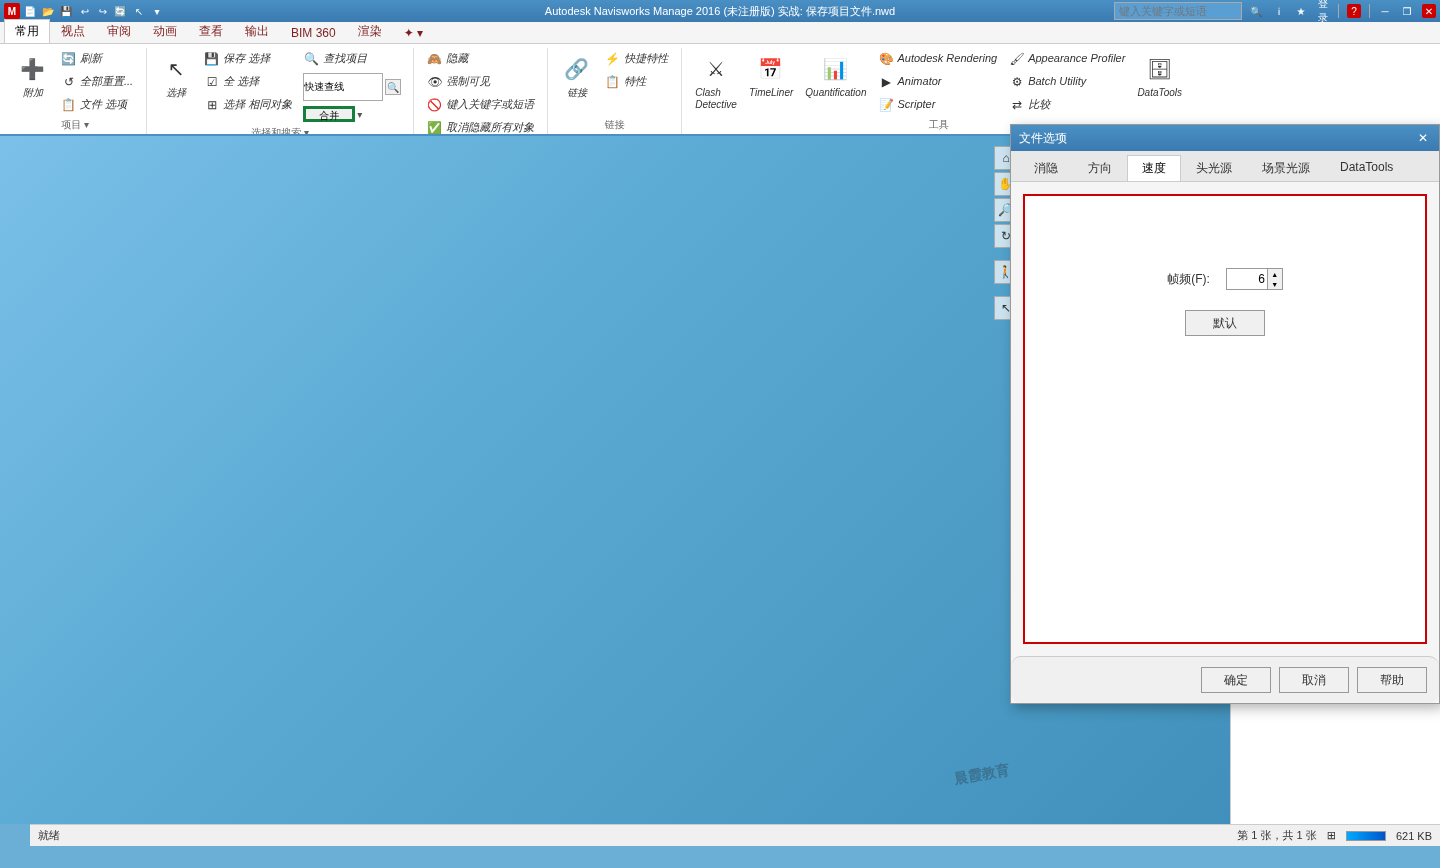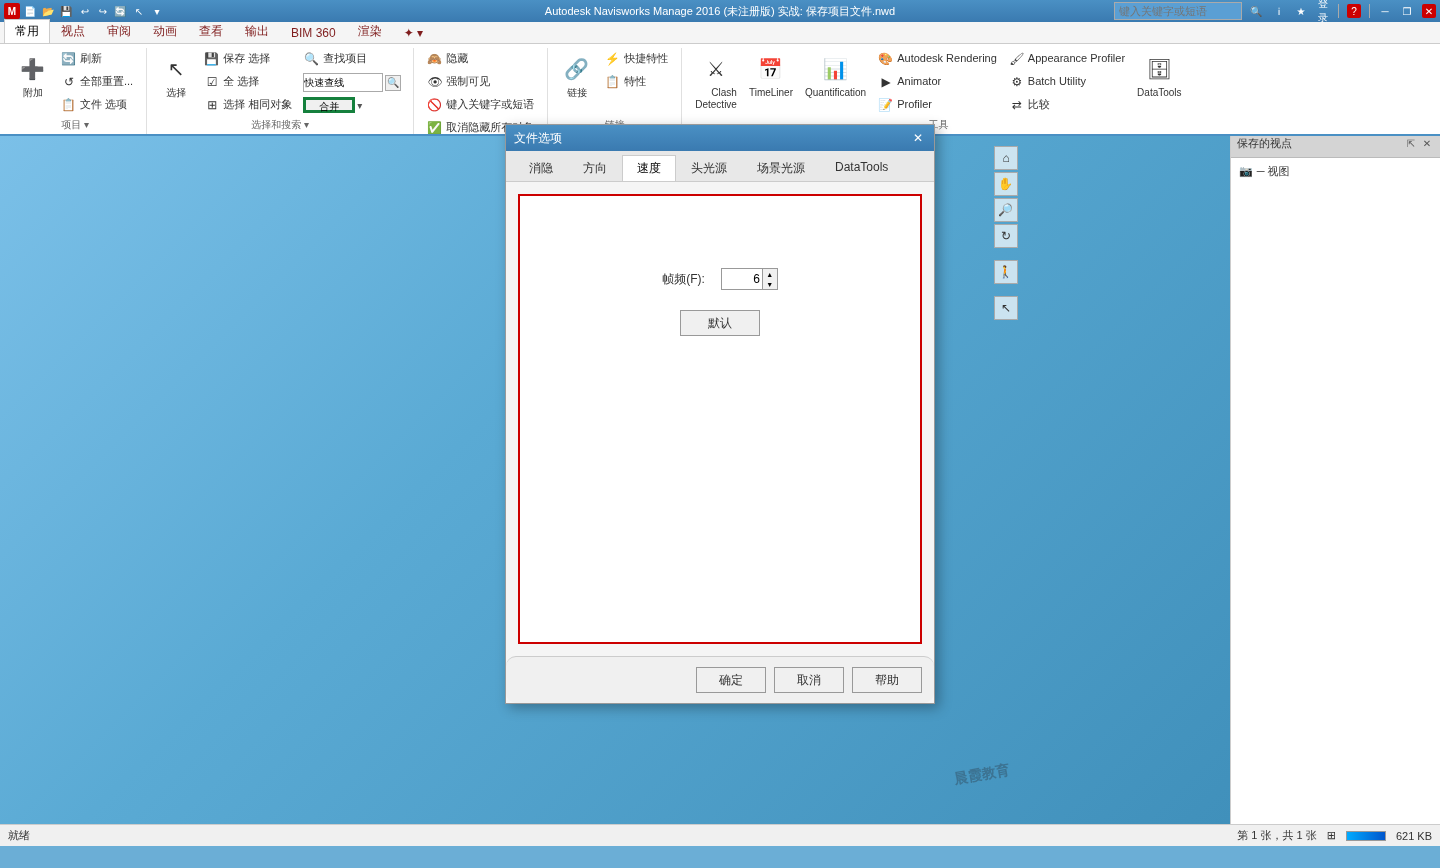--- a/index.html
+++ b/index.html
@@ -144,23 +144,24 @@
     .ribbon-btn-icon {
       width: 32px;
       height: 32px;
       display: flex;
       align-items: center;
       justify-content: center;
       font-size: 20px;
     }
     .ribbon-btn-label {
       font-size: 10px;
-      text-align: right;
+      text-align: left;
       line-height: 1.2;
       margin-top: 2px;
+      font-style: italic;
     }
     .ribbon-btn-small {
       flex-direction: row;
       padding: 2px 4px;
       min-width: auto;
       gap: 3px;
     }
     .ribbon-btn-small .ribbon-btn-icon {
       width: 16px;
       height: 16px;
@@ -270,20 +271,21 @@
     .status-bar {
       height: 22px;
       background: #f0f0f0;
       border-top: 1px solid #ccc;
       display: flex;
       align-items: center;
       padding: 1px 8px;
       justify-content: space-between;
       font-size: 11px;
       color: #333;
+      margin-left: 30px;
     }
     .status-right {
       display: flex;
       align-items: center;
       gap: 10px;
     }
 
     
     .watermark {
       position: absolute;
@@ -294,21 +296,21 @@
       font-weight: bold;
       transform: rotate(-10deg);
     }
 
     
     .dialog-overlay {
       position: absolute;
       top: 0; left: 0; right: 0; bottom: 0;
       display: flex;
       align-items: center;
-      justify-content: center;
+      justify-content: flex-end;
       pointer-events: none;
       z-index: 100;
     }
     .dialog {
       pointer-events: all;
       background: #f5f5f5;
       border: 1px solid #999;
       box-shadow: 4px 4px 12px rgba(0,0,0,0.3);
       width: 430px;
       min-height: 580px;
@@ -551,21 +553,21 @@
           <div class="ribbon-btn-icon">⊞</div>
           <div class="ribbon-btn-label">选择 相同对象</div>
         </div>
       </div>
       <div class="ribbon-small-col">
         <div class="ribbon-btn ribbon-btn-small">
           <div class="ribbon-btn-icon">🔍</div>
           <div class="ribbon-btn-label">查找项目</div>
         </div>
         <div style="display:flex;align-items:center;gap:2px;padding:2px 4px;">
-          <input style="width: 80px; height: 19px; font-size: 10px; border: 1px solid rgb(170, 170, 170);" value="快速查线">
+          <input style="width: 80px; height: 28px; font-size: 10px; border: 1px solid rgb(170, 170, 170);" value="快速查线">
           <button style="width:16px;height:16px;font-size:10px;border:1px solid #aaa;background:#f0f0f0;cursor:pointer;">🔍</button>
         </div>
         <div style="display:flex;align-items:center;gap:2px;padding:2px 4px;">
           <button style="width:52px;height:16px;font-size:10px;border:3px solid #15803d;background:#f0f0f0;cursor:pointer;">合并</button>
           <span style="font-size:10px;color:#555;">▾</span>
         </div>
       </div>
     </div>
     <div class="ribbon-group-label">选择和搜索 ▾</div>
   </div>
@@ -632,21 +634,21 @@
         <div class="ribbon-btn ribbon-btn-small">
           <div class="ribbon-btn-icon">🎨</div>
           <div class="ribbon-btn-label">Autodesk Rendering</div>
         </div>
         <div class="ribbon-btn ribbon-btn-small">
           <div class="ribbon-btn-icon">▶</div>
           <div class="ribbon-btn-label">Animator</div>
         </div>
         <div class="ribbon-btn ribbon-btn-small">
           <div class="ribbon-btn-icon">📝</div>
-          <div class="ribbon-btn-label">Profiler</div>
+          <div class="ribbon-btn-label">Scripter</div>
         </div>
       </div>
       <div class="ribbon-small-col">
         <div class="ribbon-btn ribbon-btn-small">
           <div class="ribbon-btn-icon">🖌</div>
           <div class="ribbon-btn-label">Appearance Profiler</div>
         </div>
         <div class="ribbon-btn ribbon-btn-small">
           <div class="ribbon-btn-icon">⚙</div>
           <div class="ribbon-btn-label">Batch Utility</div>

